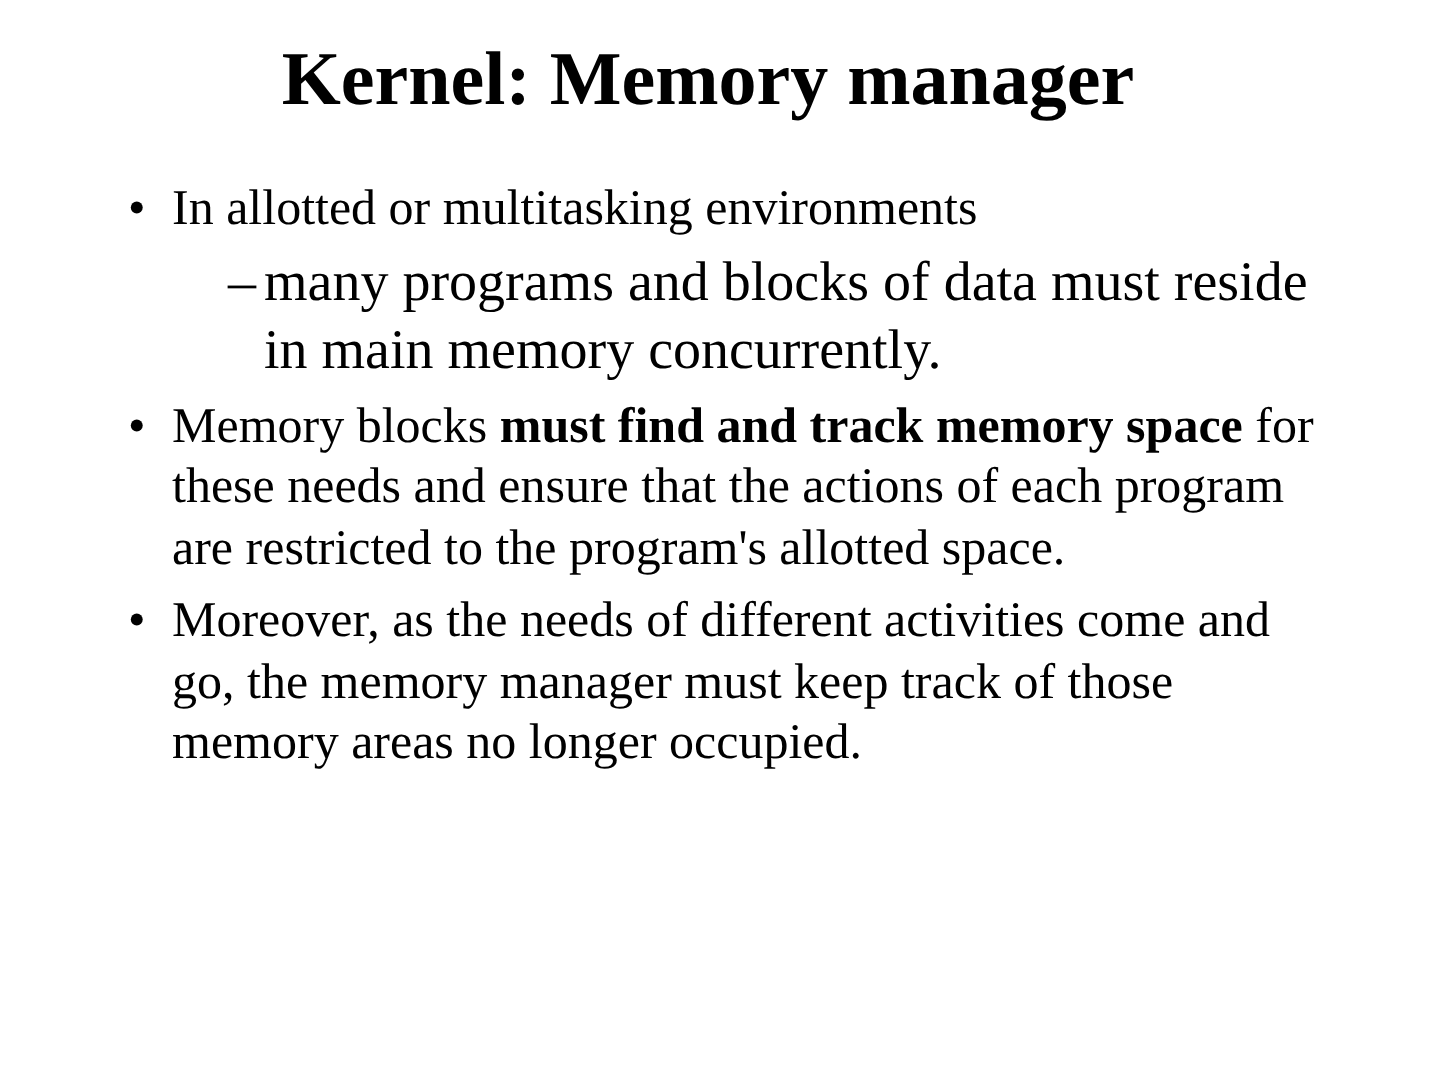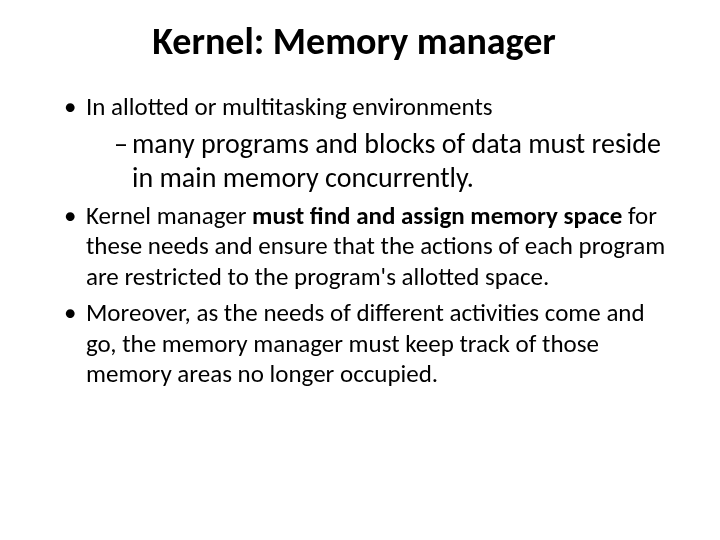--- a/index.html
+++ b/index.html
@@ -1,17 +1,17 @@
 <!DOCTYPE html>
 <html><head>
 <meta charset="utf-8">
 <style>
   * { margin: 0; padding: 0; box-sizing: border-box; }
   html, body { width: 720px; height: 540px; background: #fff; font-family: Calibri, Arial, sans-serif; color: #000; }
-  .slide { width: 720px; height: 540px; padding: 18px 52px 30px 40px; }
+  .slide { width: 720px; height: 540px; padding: 18px 52px 30px 40px; font-family: Liberation Serif, serif; }
   .title { font-size: 38px; font-weight: 700; text-align: center; margin-bottom: 28px; }
   ul.level1 { list-style: none; padding-left: 24px; }
   ul.level1 > li { font-size: 25px; line-height: 1.22; margin-bottom: 6px; position: relative; padding-left: 22px; }
   ul.level1 > li::before { content: "•"; position: absolute; left: 0; top: 0; }
   ul.level2 { list-style: none; padding-left: 28px; margin-top: 4px; margin-bottom: 4px; }
   ul.level2 > li { font-size: 28px; line-height: 1.22; position: relative; padding-left: 18px; }
   ul.level2 > li::before { content: "–"; position: absolute; left: 0; top: 0; }
   .b { font-weight: 700; }
 </style>
 </head>
@@ -22,19 +22,19 @@
   <ul class="level1">
     <li>
       <span>In allotted or multitasking environments</span>
       <ul class="level2">
         <li>
           <span>many programs and blocks of data must reside in main memory concurrently.</span>
         </li>
       </ul>
     </li>
     <li>
-      <span>Kernel manager </span><span class="b">must find and assign memory space</span><span> for these needs and ensure that the actions of each program are restricted to the program's allotted space.</span>
+      <span>Memory blocks </span><span class="b">must find and track memory space</span><span> for these needs and ensure that the actions of each program are restricted to the program's allotted space.</span>
     </li>
     <li>
       <span>Moreover, as the needs of different activities come and go, the memory manager must keep track of those memory areas no longer occupied.</span>
     </li>
   </ul>
 </div>
 
 </body></html>

